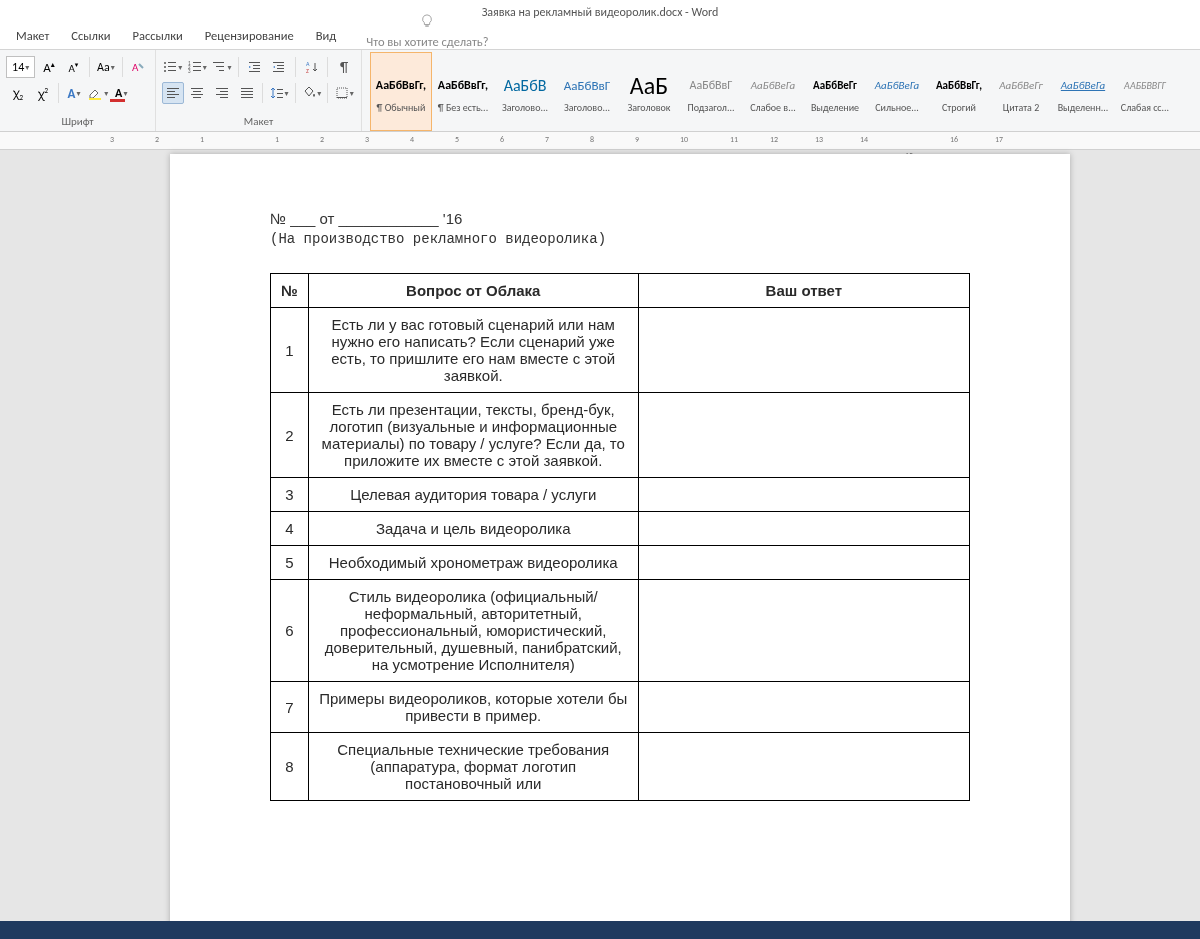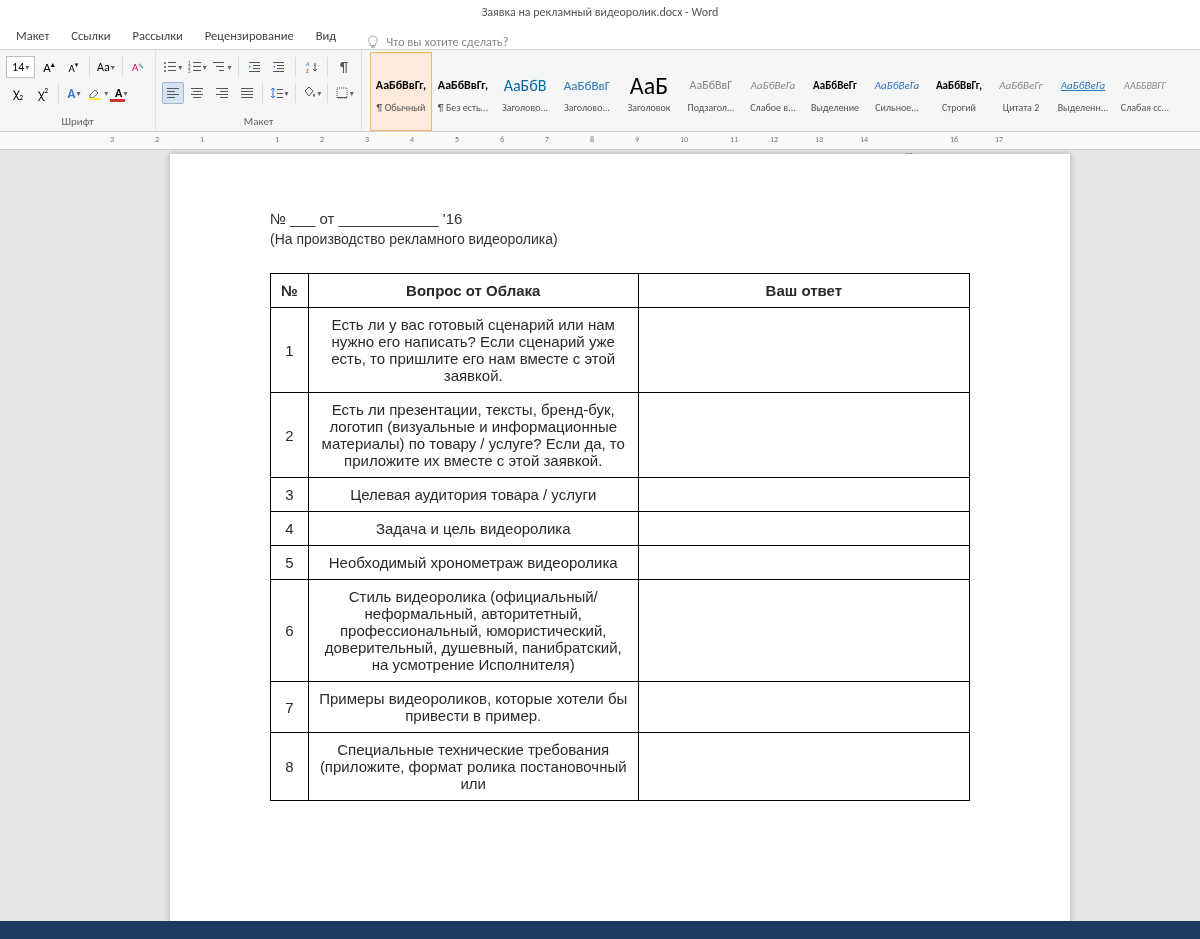--- a/index.html
+++ b/index.html
@@ -2,21 +2,21 @@
 <html><head>
 <meta charset="utf-8">
 <style>
   * { box-sizing: border-box; margin: 0; padding: 0; }
   body { font-family: "Segoe UI", Calibri, Arial, sans-serif; background: #f3f3f3; overflow: hidden; width:1200px; height:939px; position:relative;}
   
   .title-bar { height:24px; text-align:center; font-size:12px; color:#555; line-height:24px; background:#fff;}
   
   .tabs-row { height:26px; background:#fff; display:flex; align-items:flex-end; gap:22px; padding-left:16px; font-size:12.5px; color:#444; border-bottom:1px solid #d4d4d4;}
   .tabs-row .tab { padding:4px 0 6px 0; cursor:pointer;}
-  .tell-me { display:flex; align-items:center; gap:6px; color:#888; margin-left:8px;}
+  .tell-me { display:flex; align-items:center; gap:6px; color:#888; margin-left:8px;flex-direction:column;}
   .bulb { width:14px; height:14px; display:inline-block;}
   
   .ribbon { background:#f5f6f7; height:82px; display:flex; border-bottom:1px solid #d0d0d0;}
   .group { border-right:1px solid #e0e0e0; display:flex; flex-direction:column; justify-content:space-between; padding:2px 6px 0 6px;}
   .group-top { flex:1; display:flex; flex-direction:column; justify-content:flex-start;}
   .group-label { text-align:center; font-size:11px; color:#666; padding:2px 0 3px 0;}
   
   .row { display:flex; align-items:center; gap:3px;}
   .btn { display:flex; align-items:center; justify-content:center; width:22px; height:22px; cursor:pointer; border-radius:2px;}
   .sep { width:1px; height:20px; background:#dcdcdc; margin:0 2px;}
@@ -30,21 +30,21 @@
   .style-name { font-size:10px; color:#555; white-space:nowrap; overflow:hidden; text-overflow:ellipsis; width:58px; text-align:center;}
   
   .workspace { position:absolute; top:132px; left:0; right:0; bottom:0; background:#e6e6e6; overflow:hidden;}
   .ruler-h { position:absolute; top:0; left:0; right:0; height:18px; background:#f9f9f9; border-bottom:1px solid #d0d0d0; font-size:8px; color:#777;}
   .ruler-ticks { position:absolute; left:170px; right:0; top:0; height:18px; display:flex; align-items:center;}
   .tick-num { position:absolute; top:2px; font-size:8px;}
   
   .page { position:absolute; top:22px; left:170px; width:900px; min-height:1200px; background:#fff; box-shadow:0 0 6px rgba(0,0,0,0.25); padding:50px 100px 50px 100px;}
   .doc-title { font-family:"Trebuchet MS",Arial,sans-serif; font-weight:bold; font-size:24px; color:#2a2a2a; letter-spacing:1px;}
   .doc-line { font-family:"Trebuchet MS",Arial,sans-serif; font-size:15px; color:#333; margin-top:6px;}
-  .doc-sub { font-family:Liberation Sans, sans-serif; font-size:14px; color:#333; margin-top:4px;}
+  .doc-sub { font-family:Liberation Mono, monospace; font-size:14px; color:#333; margin-top:4px;}
   
   table.doc { border-collapse:collapse; width:100%; margin-top:26px; font-family:"Trebuchet MS",Arial,sans-serif;}
   table.doc th, table.doc td { border:1px solid #000; padding:8px 10px; font-size:15px; color:#2a2a2a; text-align:center; vertical-align:middle;}
   table.doc th { font-weight:bold;}
   table.doc td.num { width:36px;}
   table.doc td.q { width:330px;}
   table.doc td.ans { }
   
   .bottom-bar { position:absolute; bottom:0; left:0; right:0; height:18px; background:#1f3a5f;}
   
@@ -394,21 +394,21 @@
             <td class="q">Стиль видеоролика (официальный/неформальный, авторитетный, профессиональный, юмористический, доверительный, душевный, панибратский, на усмотрение Исполнителя)</td>
             <td class="ans"></td>
           </tr>
           <tr>
             <td class="num">7</td>
             <td class="q">Примеры видеороликов, которые хотели бы привести в пример.</td>
             <td class="ans"></td>
           </tr>
           <tr>
             <td class="num">8</td>
-            <td class="q">Специальные технические требования (приложите, формат ролика постановочный или</td>
+            <td class="q">Специальные технические требования (аппаратура, формат логотип постановочный или</td>
             <td class="ans"></td>
           </tr>
         </tbody>
     </table>
   </div>
 
   <div class="bottom-bar"></div>
 </div>
 
 </body></html>

